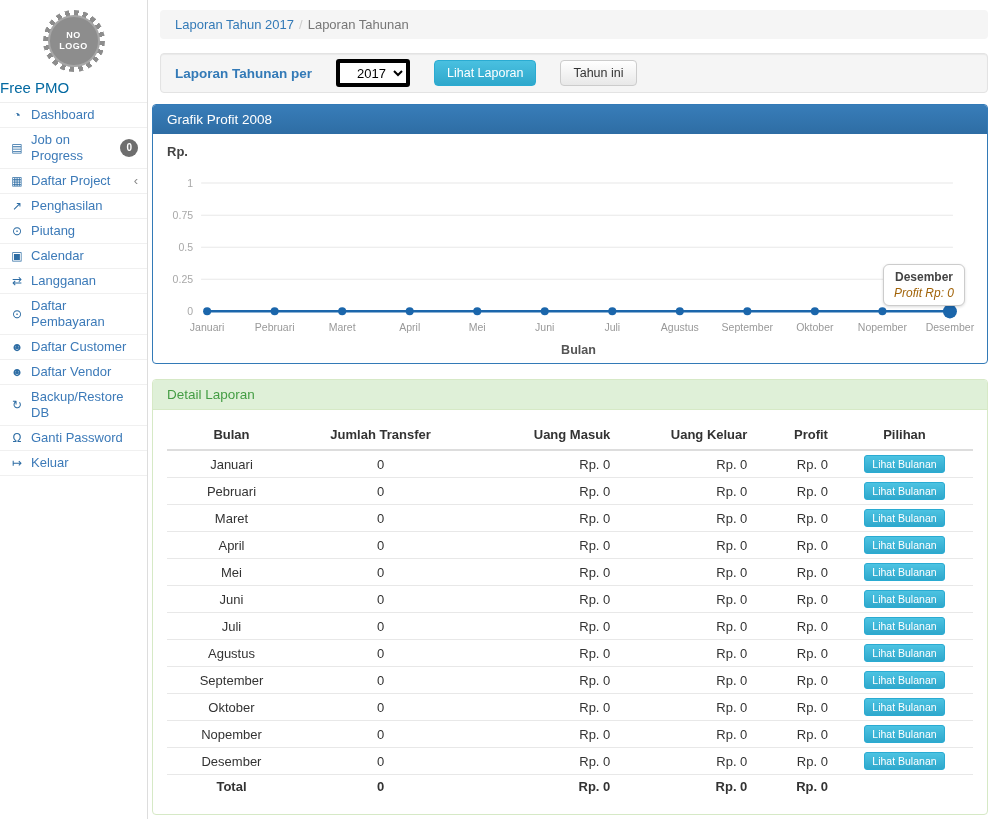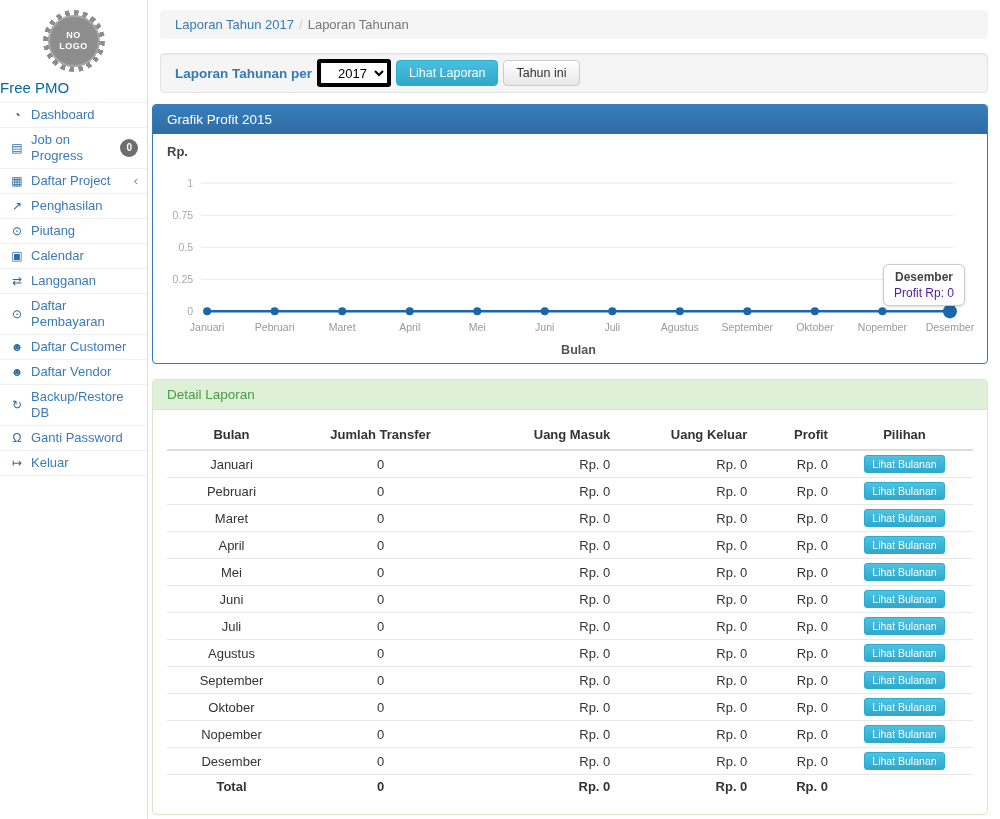--- a/index.html
+++ b/index.html
@@ -24,21 +24,21 @@
   .side-chevron{margin-left:auto;color:#888;font-size:13px;}
 
   
   .content{flex:1;min-width:0;background:#fff;padding:10px 12px 20px 2px;box-sizing:border-box;}
   .breadcrumb{background:#f5f5f5;border-radius:4px;padding:7px 15px;margin:0 0 14px 10px;font-size:13px;}
   .breadcrumb a{color:#337ab7;text-decoration:none;cursor:pointer;text-align:center;}
   .crumb-sep{color:#ccc;margin:0 5px;}
   .crumb-current{color:#777;}
 
   .filter-bar{background:#f5f5f5;border:1px solid #e3e3e3;border-radius:4px;margin:0 0 11px 10px;
-        padding:5px 14px;display:flex;align-items:center;gap:5px;
+        padding:5px 14px;display:flex;align-items:center;gap:24px;
         box-shadow:inset 0 1px 1px rgba(0,0,0,.05);}
   .filter-label{color:#337ab7;font-weight:bold;font-size:13.5px;}
   .year-select{height:28px;width:74px;border:4px solid #000000;border-radius:3px;background:#fff;
         font-size:13px;padding:2px 4px;font-family:"Liberation Sans",sans-serif;text-align:right;}
   .btn{border-radius:4px;font-size:12.5px;padding:5px 12px;border:1px solid transparent;cursor:pointer;
         font-family:"Liberation Sans",sans-serif;}
   .btn-info{background:linear-gradient(#49c0e0,#2fa8cc);border-color:#2aabd2;color:#fff;}
   .btn-default{background:linear-gradient(#ffffff,#e8e8e8);border-color:#ccc;color:#333;}
 
   .panel{border:1px solid;border-radius:4px;margin:0 0 15px 2px;background:#fff;}
@@ -50,21 +50,21 @@
         border-bottom:1px solid #d6e9c6;border-radius:3px 3px 0 0;}
 
   
   .chart-body{position:relative;padding:10px 12px 2px;}
   .y-axis-title{font-weight:bold;color:#444;font-size:13px;margin:0 0 2px 2px;}
   .chart-svg{display:block;width:100%;height:auto;}
   .chart-svg text{font-family:"Liberation Sans",sans-serif;}
   .chart-tooltip{position:absolute;right:22px;top:130px;background:#fff;border:1px solid #ccc;
         border-radius:6px;box-shadow:0 1px 3px rgba(0,0,0,.15);padding:5px 10px;text-align:center;}
   .tt-title{font-weight:bold;color:#444;font-size:12px;}
-  .tt-value{color:#4c1d95;font-size:12px;margin-top:2px;}
+  .tt-value{color:#a16207;font-size:12px;margin-top:2px;font-style:italic;}
 
   
   .panel-table-body{padding:10px 14px 16px;}
   .report-table{width:100%;border-collapse:collapse;font-size:13px;}
   .report-table th{padding:7px 8px;border-bottom:2px solid #ddd;color:#333;font-weight:bold;}
   .report-table td{padding:4px 8px;border-top:1px solid #e8e8e8;}
   .al-c{text-align:center;} .al-r{text-align:right;}
   .btn-xs{font-size:10.5px;padding:2px 7px;border-radius:3px;color:#fff;cursor:pointer;
         background:linear-gradient(#4cc3e2,#2fa8cc);border:1px solid #2aabd2;
         font-family:"Liberation Sans",sans-serif;}
@@ -150,21 +150,21 @@
     </div>
 
     <div class="filter-bar">
       <span class="filter-label">Laporan Tahunan per</span>
       <select class="year-select" id="year-select"><option>2017</option></select>
       <button class="btn btn-info">Lihat Laporan</button>
       <button class="btn btn-default">Tahun ini</button>
     </div>
 
     <section class="panel panel-primary">
-      <div class="heading-primary">Grafik Profit 2015</div>
+      <div class="heading-primary">Grafik Profit 2008</div>
       <div class="chart-body">
         <div class="y-axis-title">Rp.</div>
         <svg class="chart-svg" id="chart-svg" viewBox="0 0 808 200">
             <line x1="36" y1="22" x2="786" y2="22" stroke="#e8e8e8" stroke-width="1"></line>
             <text x="28" y="25.5" text-anchor="end" font-size="10.5" fill="#a8a8a8">1</text>
             <line x1="36" y1="54" x2="786" y2="54" stroke="#e8e8e8" stroke-width="1"></line>
             <text x="28" y="57.5" text-anchor="end" font-size="10.5" fill="#a8a8a8">0.75</text>
             <line x1="36" y1="86" x2="786" y2="86" stroke="#e8e8e8" stroke-width="1"></line>
             <text x="28" y="89.5" text-anchor="end" font-size="10.5" fill="#a8a8a8">0.5</text>
             <line x1="36" y1="118" x2="786" y2="118" stroke="#e8e8e8" stroke-width="1"></line>

